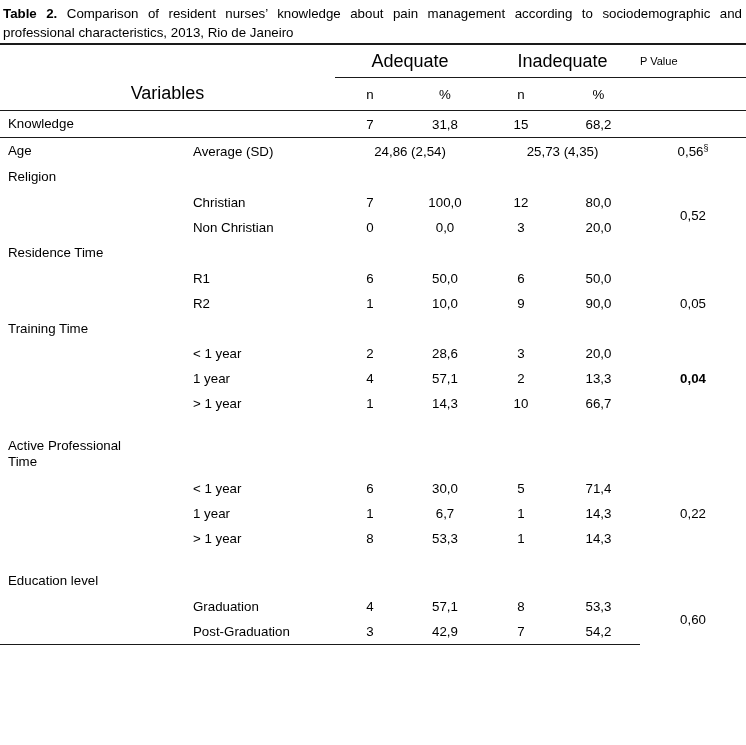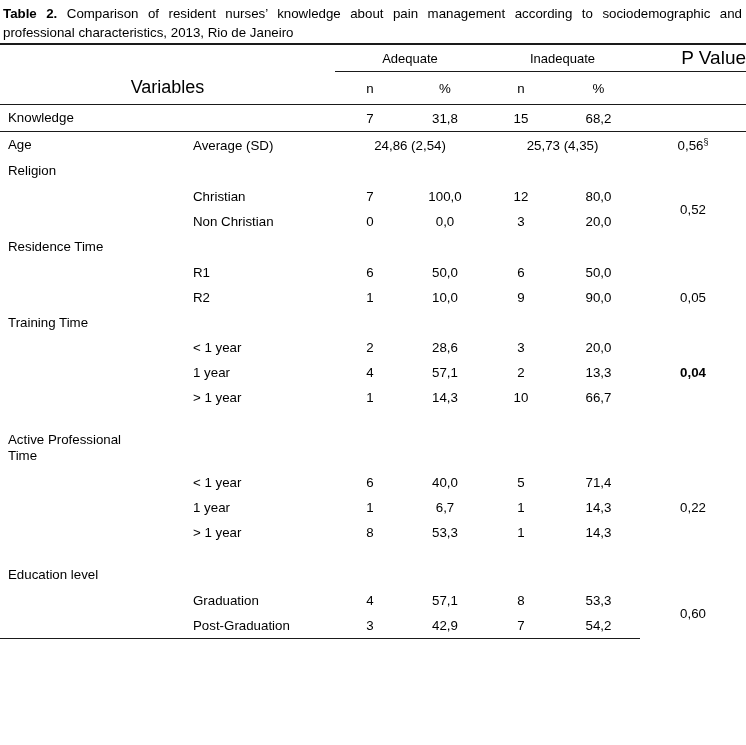--- a/index.html
+++ b/index.html
@@ -59,27 +59,27 @@
   col.c-ip    { width: 83px;  }
   col.c-p     { width: 106px; }
 
   .rule-top td    { border-top: 2px solid #1a1a1a; }
   .rule-full td   { border-bottom: 1.6px solid #1a1a1a; }
   .rule-grp td.grp-line { border-bottom: 1.6px solid #1a1a1a; }
 
   .hdr-group {
     text-align: center;
     font-weight: bold;
-    font-size: 13px;
+    font-size: 18px;
     padding: 6px 0 5px 0 !important;
   }
   .hdr-p {
-    text-align: right;
-    font-weight: bold;
-    font-size: 19px;
+    text-align: left;
+    font-weight: bold;
+    font-size: 11px;
   }
   .hdr-sub {
     text-align: center;
     font-size: 13.3px;
     padding: 6px 0 6px 0 !important;
   }
   .hdr-variables {
     text-align: center;
     font-size: 18px;
     padding: 6px 0 6px 0 !important;
@@ -279,21 +279,21 @@
         <td class="num cell-pad"></td>
         <td class="num cell-pad"></td>
         <td class="num cell-pad"></td>
         <td class="pval cell-pad"></td>
       </tr>
 
       <tr>
         <td class="varname cell-pad"></td>
         <td class="subname cell-pad">&lt; 1 year</td>
         <td class="num cell-pad">6</td>
-        <td class="num cell-pad">40,0</td>
+        <td class="num cell-pad">30,0</td>
         <td class="num cell-pad">5</td>
         <td class="num cell-pad">71,4</td>
         <td class="pval cell-pad"></td>
       </tr>
 
       <tr>
         <td class="varname cell-pad"></td>
         <td class="subname cell-pad">1 year</td>
         <td class="num cell-pad">1</td>
         <td class="num cell-pad">6,7</td>

